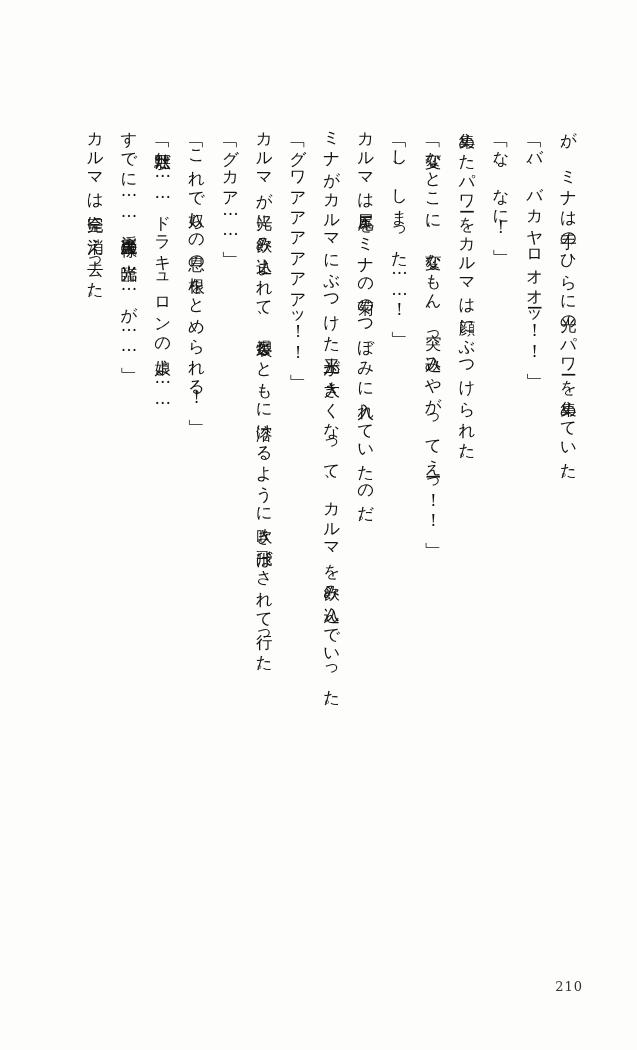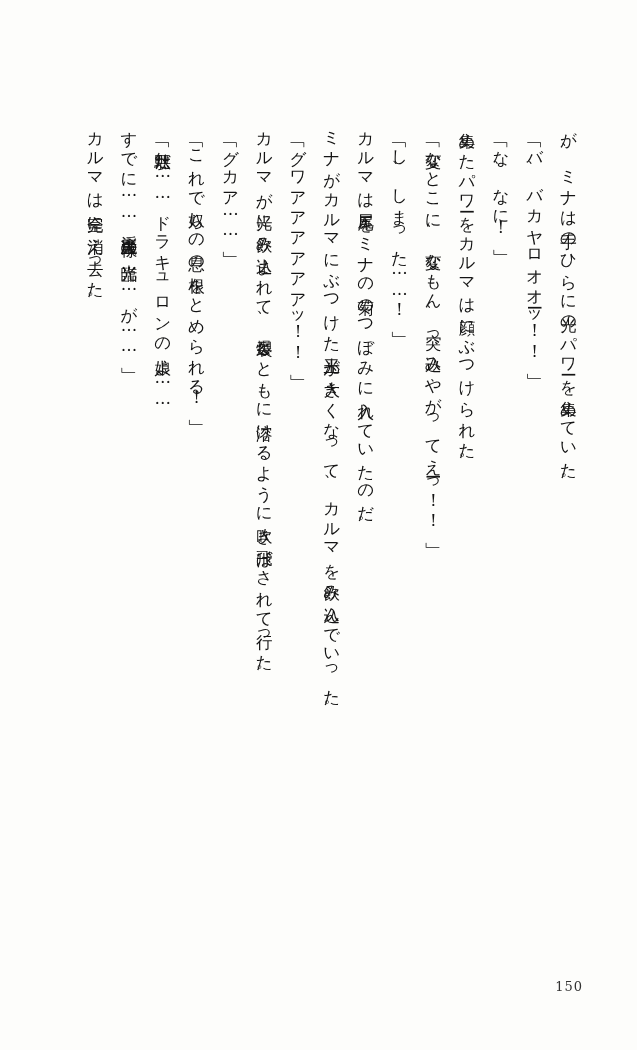--- a/index.html
+++ b/index.html
@@ -72,15 +72,15 @@
     <span class="line indent-0">ミナがカルマにぶつけた光玉が大きくなって、カルマを飲み込んでいった。</span>
     <span class="line indent-1">「グワアアアアアアッ!!」</span>
     <span class="line indent-0">カルマが光に飲み込まれて、爆裂とともに溶けるように吹き飛ばされて行った。</span>
     <span class="line indent-1">「グカア……」</span>
     <span class="line indent-1">「これで奴らの息の根をとめられる!」</span>
     <span class="line indent-1">「無駄だ……ドラキュロンの娘よ……</span>
     <span class="line indent-0">すでに……淫魔大王様の光臨……が……」</span>
     <span class="line indent-0 gap-after">カルマは完全に消え去った。</span>
   </div>
 
-  <div class="page-number">150</div>
+  <div class="page-number">210</div>
 
 </div>
 
 </body></html>

